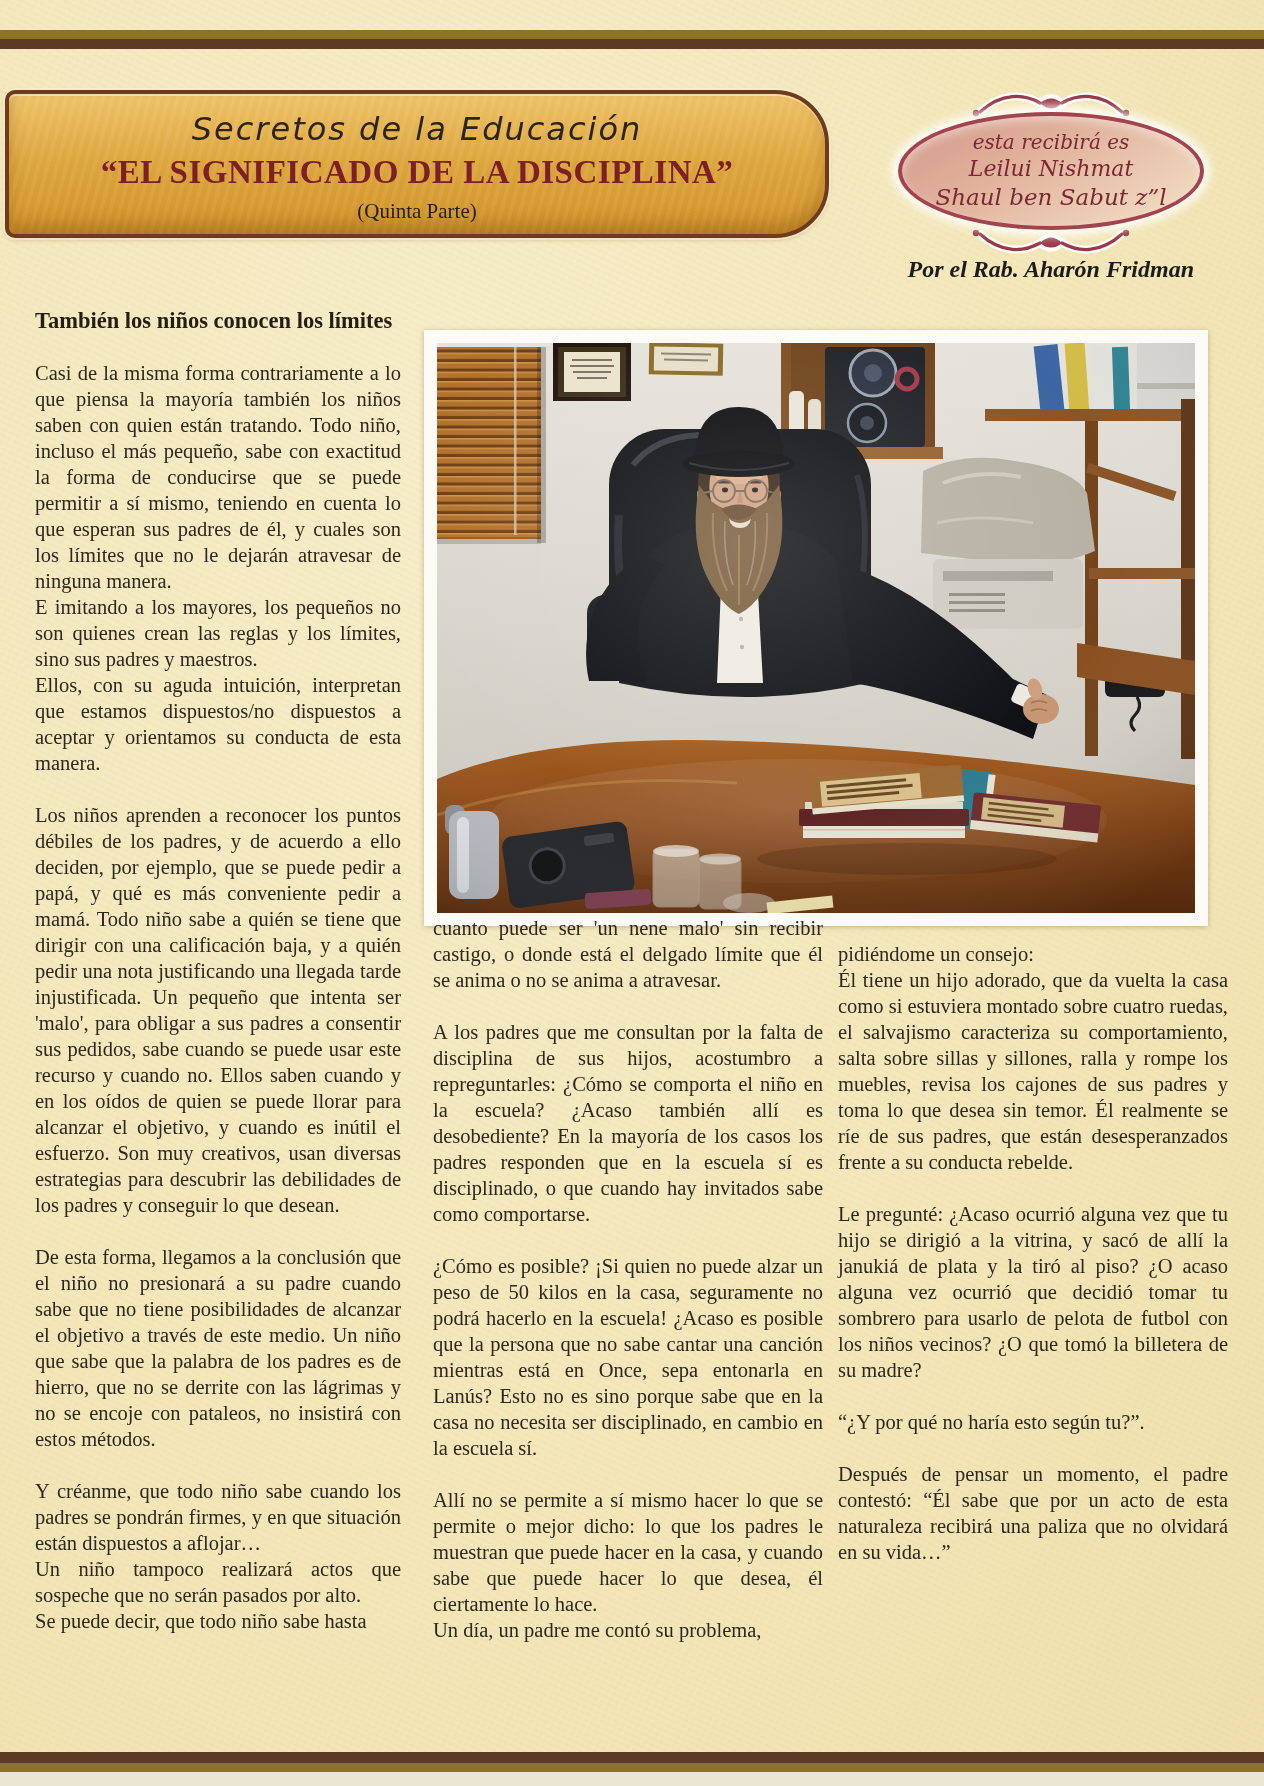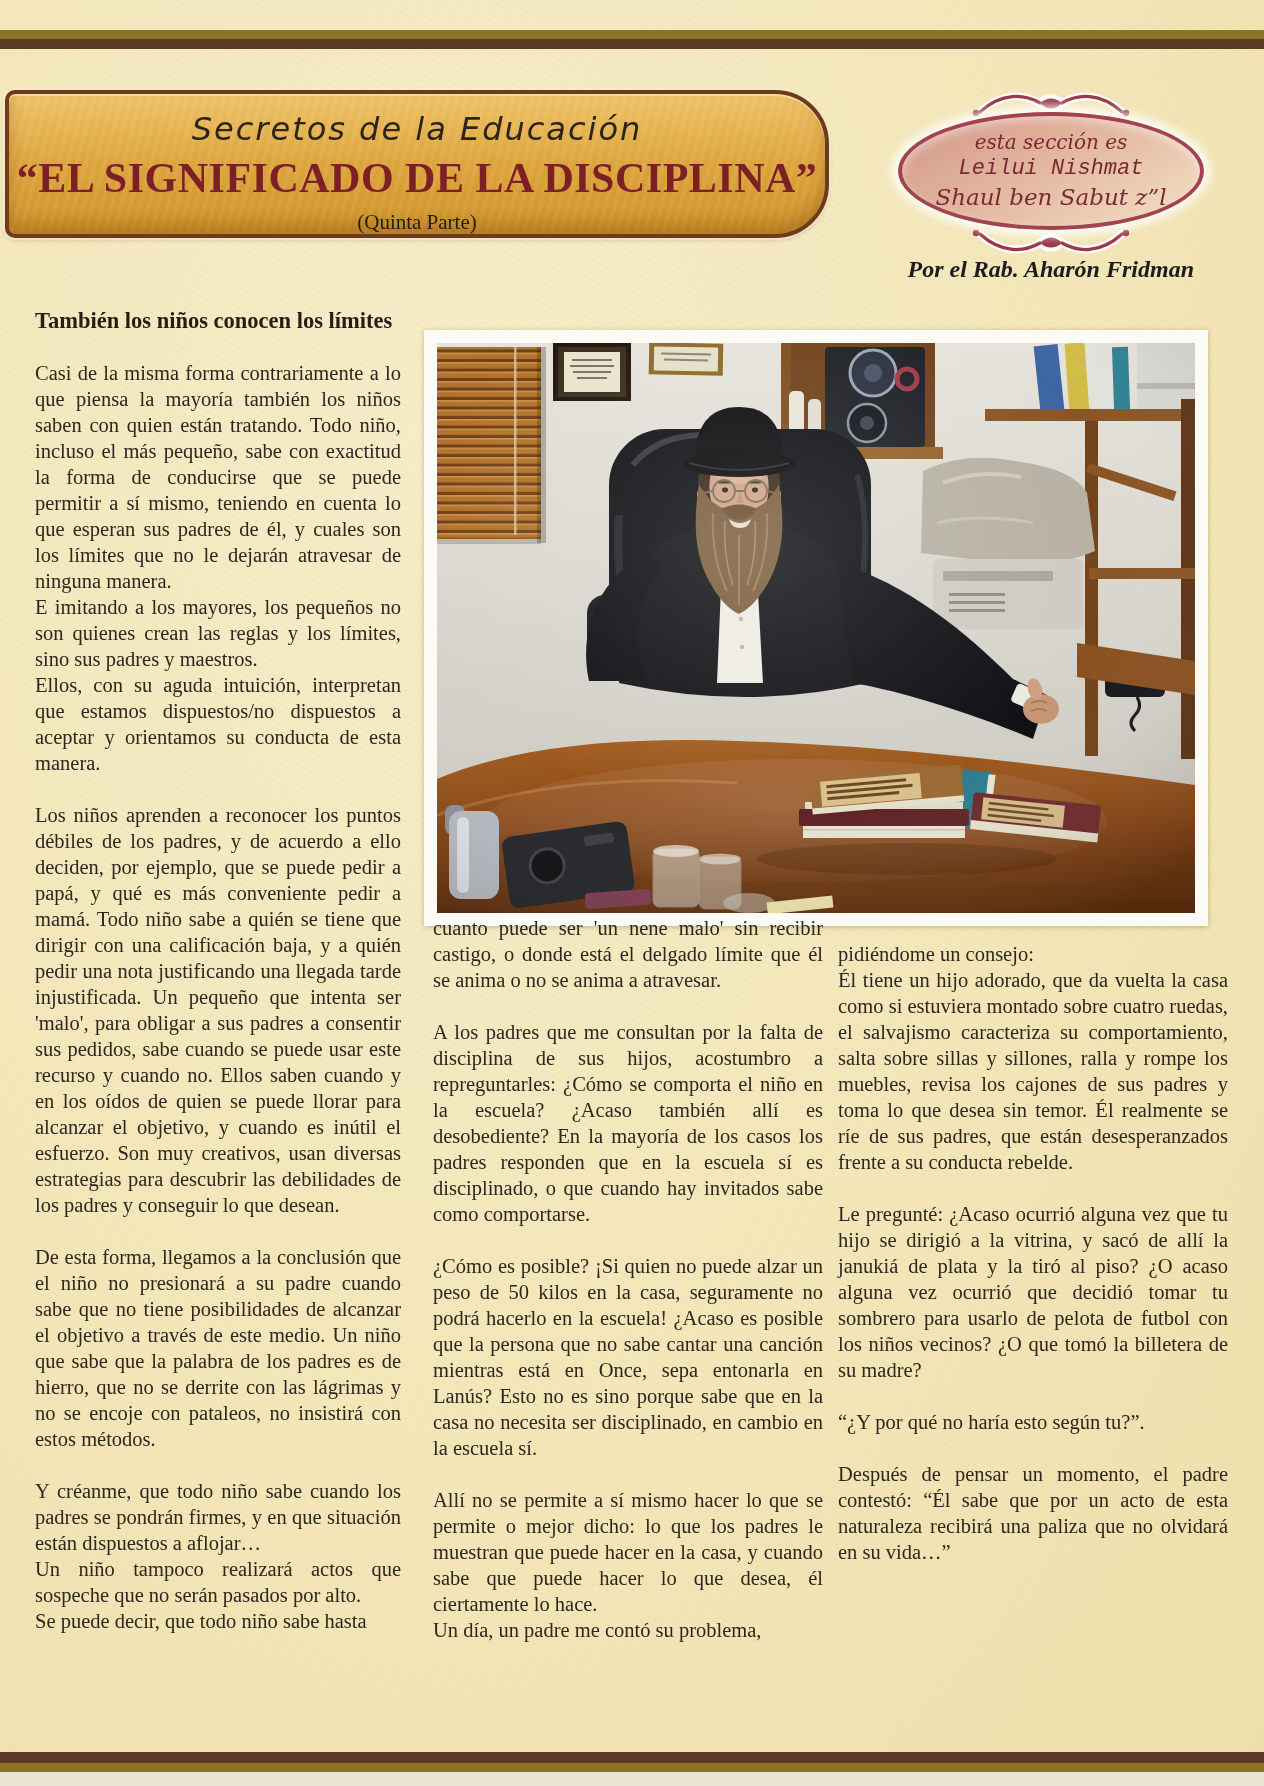--- a/index.html
+++ b/index.html
@@ -30,36 +30,36 @@
       linear-gradient(180deg,#eec267 0%, #dda53e 48%, #cf9229 100%);
     box-shadow: inset 0 2px 0 rgba(255,242,200,.55), inset 0 -10px 16px rgba(110,60,10,.30),
                 0 0 0 2px rgba(248,240,212,.65), 0 2px 4px rgba(110,70,20,.25);
     text-align:center;
   }
   .banner-section {
     margin-top:16px; font-family:"DejaVu Sans", sans-serif; font-style:italic;
     font-size:32px; letter-spacing:2px; color:#2c2418;
   }
   .banner-title {
-    margin-top:6px; font-weight:bold; font-size:42px; letter-spacing:.5px; color:#7d2026;text-align:center;
+    margin-top:6px; font-weight:bold; font-size:33px; letter-spacing:.5px; color:#7d2026;text-align:center;
   }
   .banner-sub { margin-top:8px; font-size:21px; color:#241d11; }
 
   
   .badge-wrap { position:absolute; left:898px; top:88px; width:306px; height:172px; }
   .badge-oval {
     position:absolute; left:0; top:24px; width:298px; height:110px; z-index:1;
     border:4px solid #a44350; border-radius:50%;
     background:linear-gradient(150deg,#d2988a 0%, #e0b09a 38%, #f4e2c6 100%);
     box-shadow:0 0 10px 6px rgba(255,255,255,.9), inset 0 4px 10px rgba(255,255,255,.45);
     display:flex; flex-direction:column; align-items:center; justify-content:center;
   }
   .badge-line { font-family:"DejaVu Serif", serif; font-style:italic; color:#7c2734; line-height:1.25; }
   .badge-line.l1 { font-size:20px; }
-  .badge-line.l2 { font-size:22px;font-family:Liberation Mono, monospace; }
+  .badge-line.l2 { font-size:22px; }
   .badge-line.l3 { font-size:23px;text-align:right; }
   .flourish { position:absolute; left:50%; transform:translateX(-50%); width:170px; height:32px; z-index:0; }
   .flourish.top { top:0; }
   .flourish.bottom { top:138px; transform:translateX(-50%) scaleY(-1); }
 
   .author {
     position:absolute; top:256px; left:694px; width:500px; text-align:right;
     font-weight:bold; font-style:italic; font-size:24px; color:#1c1c1c;
   }
 
@@ -109,21 +109,21 @@
       </g>
       <g fill="none" stroke="#993848" stroke-width="3.2" stroke-linecap="round">
         <path d="M14,24 C36,4 58,6 74,15"></path>
           <path d="M156,24 C134,4 112,6 96,15"></path>
       </g>
       <path d="M74,15 q11,-9 22,0 q-11,11 -22,0 z" fill="#993848"></path>
       <circle cx="10" cy="25" r="3.2" fill="#993848"></circle>
         <circle cx="160" cy="25" r="3.2" fill="#993848"></circle>
     </svg>
     <div class="badge-oval">
-      <div class="badge-line l1">esta sección es</div>
+      <div class="badge-line l1">esta recibirá es</div>
       <div class="badge-line l2">Leilui Nishmat</div>
       <div class="badge-line l3">Shaul ben Sabut z”l</div>
     </div>
     <svg class="flourish bottom" viewBox="0 0 170 32">
       <g fill="none" stroke="#ffffff" stroke-width="8" stroke-linecap="round" opacity=".9">
         <path d="M14,24 C36,4 58,6 74,15"></path>
           <path d="M156,24 C134,4 112,6 96,15"></path>
         <path d="M74,15 q11,-9 22,0 q-11,11 -22,0"></path>
       </g>
       <g fill="none" stroke="#993848" stroke-width="3.2" stroke-linecap="round">

